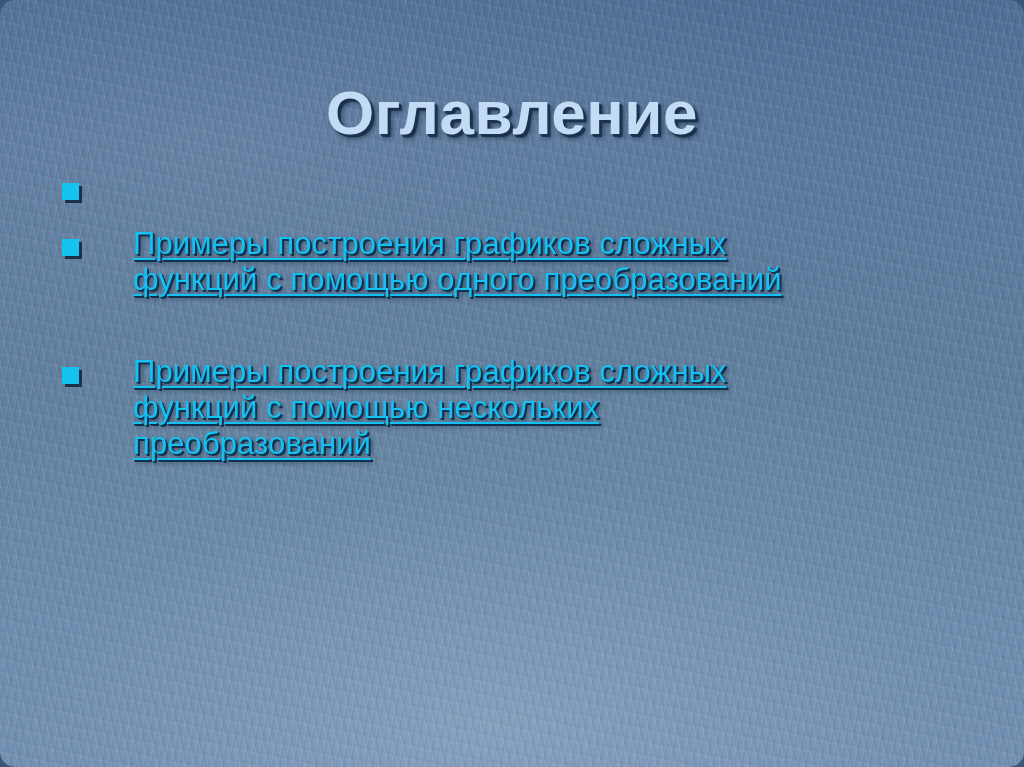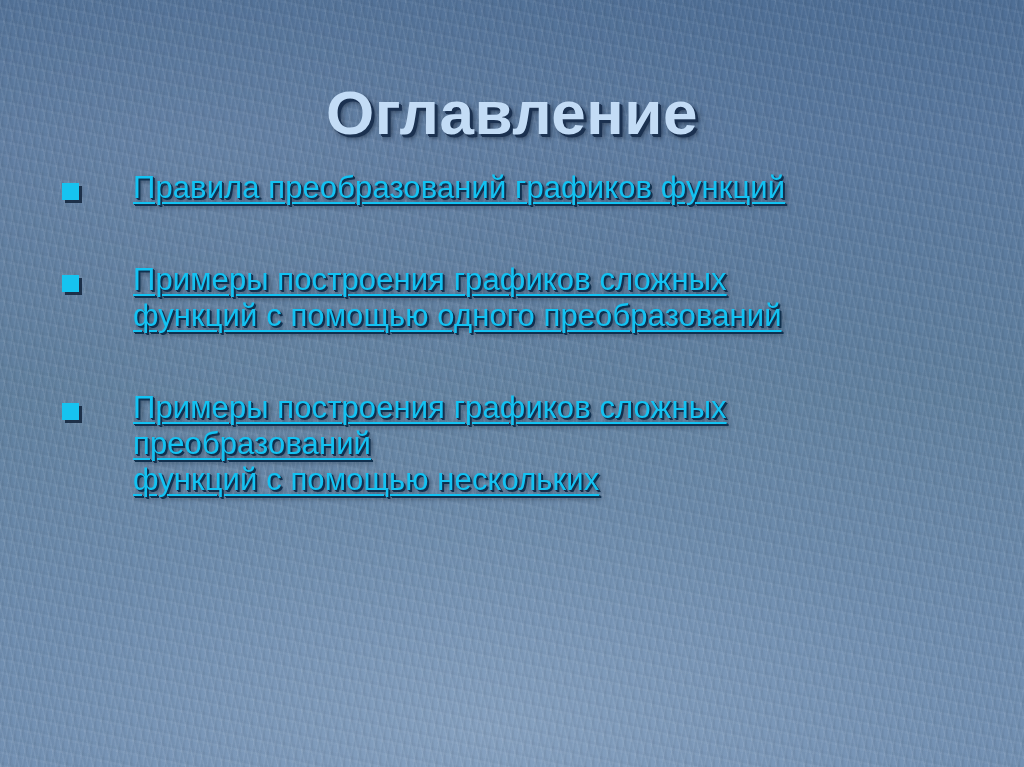--- a/index.html
+++ b/index.html
@@ -44,20 +44,21 @@
         rgba(0,0,0,0.0) 70%),
       radial-gradient(ellipse 90% 60% at 20% 20%,
         rgba(255,255,255,0.07) 0%,
         rgba(0,0,0,0.0) 65%),
       linear-gradient(180deg,
         #4f6f96 0%,
         #5a799f 18%,
         #60809f 52%,
         #6a89ac 82%,
         #6f8db0 100%);
+    border-radius: 15px;
   }
 
   
   #title {
     position: absolute;
     left: 0;
     top: 38px;
     width: 1024px;
     text-align: center;
     font-size: 62px;
@@ -124,37 +125,34 @@
 <body>
 
 <div id="slide">
 
   <h1 id="title">Оглавление</h1>
 
   <div id="list">
 
     <div class="item">
       <span class="bullet"></span>
-      <a class="link w-full">
-        <span class="linewrap">Правила преобразований графиков функций</span>
-      </a>
     </div>
 
 
     <div class="item tight">
       <span class="bullet"></span>
       <a class="link w-one">
         <span class="linewrap">Примеры построения графиков сложных</span>
         <span class="linewrap">функций с помощью одного преобразований</span>
       </a>
     </div>
 
     <div class="item tight">
       <span class="bullet"></span>
       <a class="link w-multi">
         <span class="linewrap">Примеры построения графиков сложных</span>
+        <span class="linewrap">функций с помощью нескольких</span>
         <span class="linewrap">преобразований</span>
-        <span class="linewrap">функций с помощью нескольких</span>
       </a>
     </div>
 
   </div>
 </div>
 
 </body></html>

